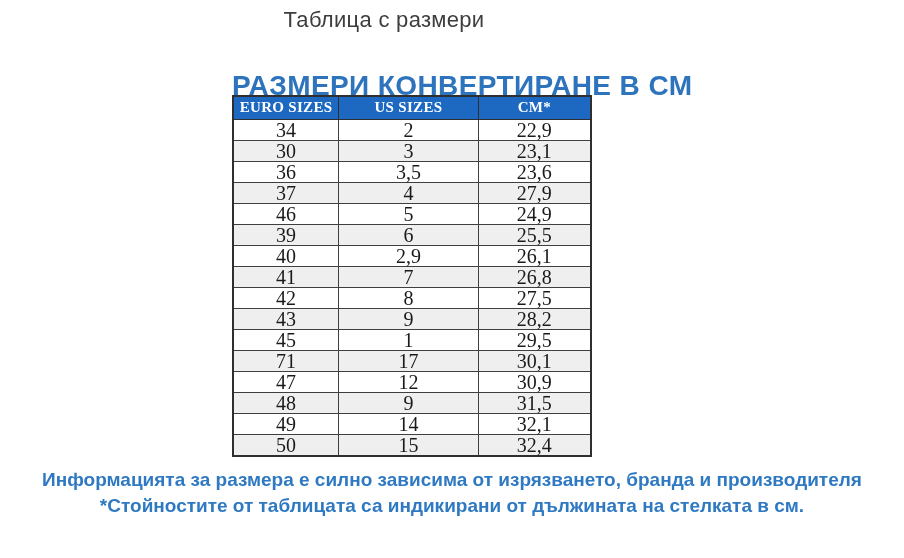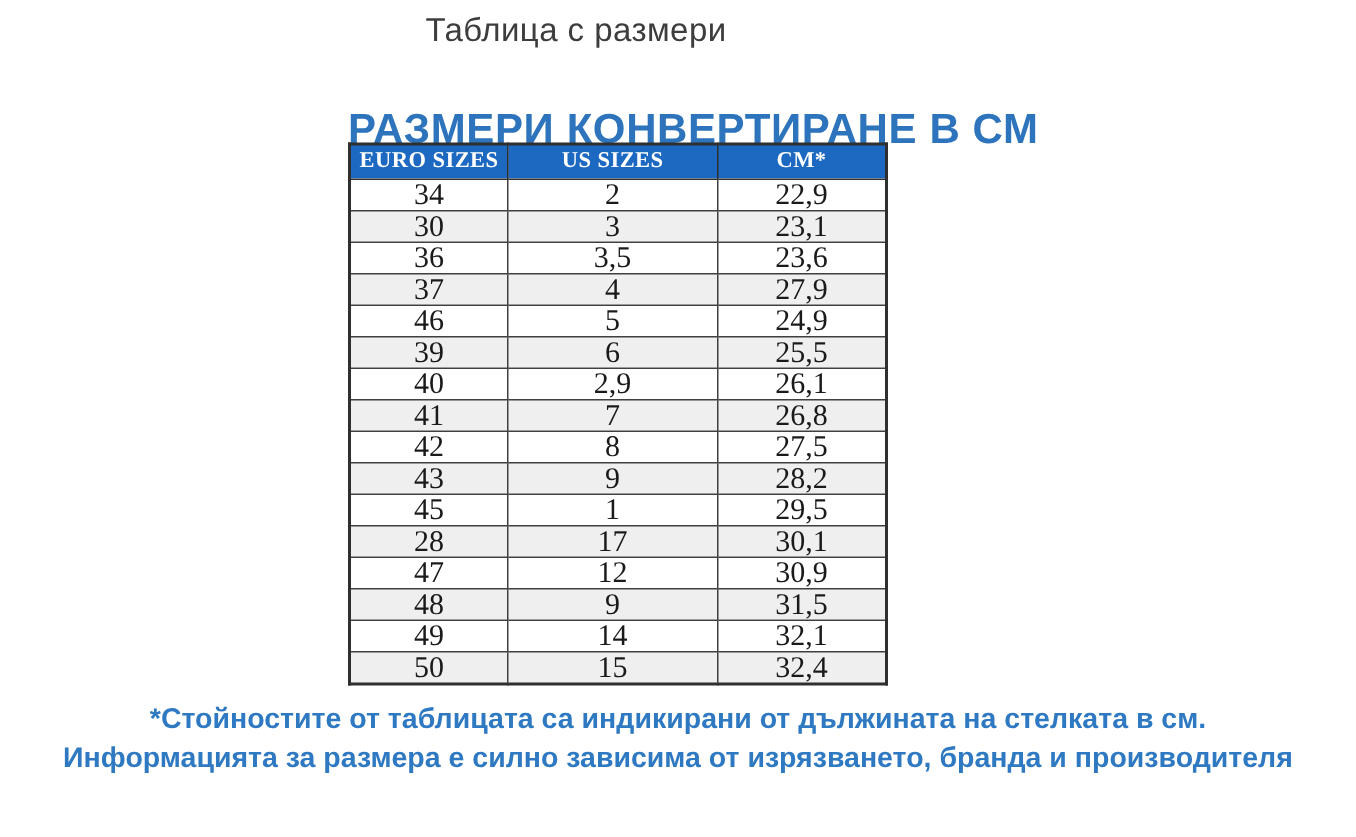--- a/index.html
+++ b/index.html
@@ -150,21 +150,21 @@
           <td>43</td>
           <td>9</td>
           <td>28,2</td>
         </tr>
         <tr>
           <td>45</td>
           <td>1</td>
           <td>29,5</td>
         </tr>
         <tr>
-          <td>28</td>
+          <td>71</td>
           <td>17</td>
           <td>30,1</td>
         </tr>
         <tr>
           <td>47</td>
           <td>12</td>
           <td>30,9</td>
         </tr>
         <tr>
           <td>48</td>
@@ -178,17 +178,17 @@
         </tr>
         <tr>
           <td>50</td>
           <td>15</td>
           <td>32,4</td>
         </tr>
       </tbody>
   </table>
 
   <div class="footnotes">
+    <p>Информацията за размера е силно зависима от изрязването, бранда и производителя</p>
     <p>*Стойностите от таблицата са индикирани от дължината на стелката в см.</p>
-    <p>Информацията за размера е силно зависима от изрязването, бранда и производителя</p>
   </div>
 
 </div>
 
 </body></html>

